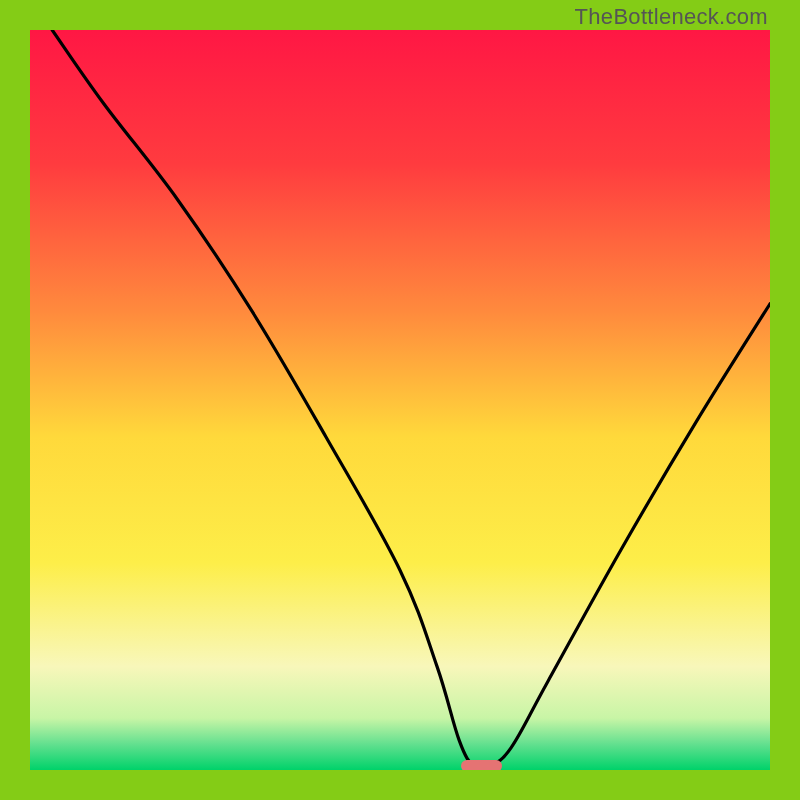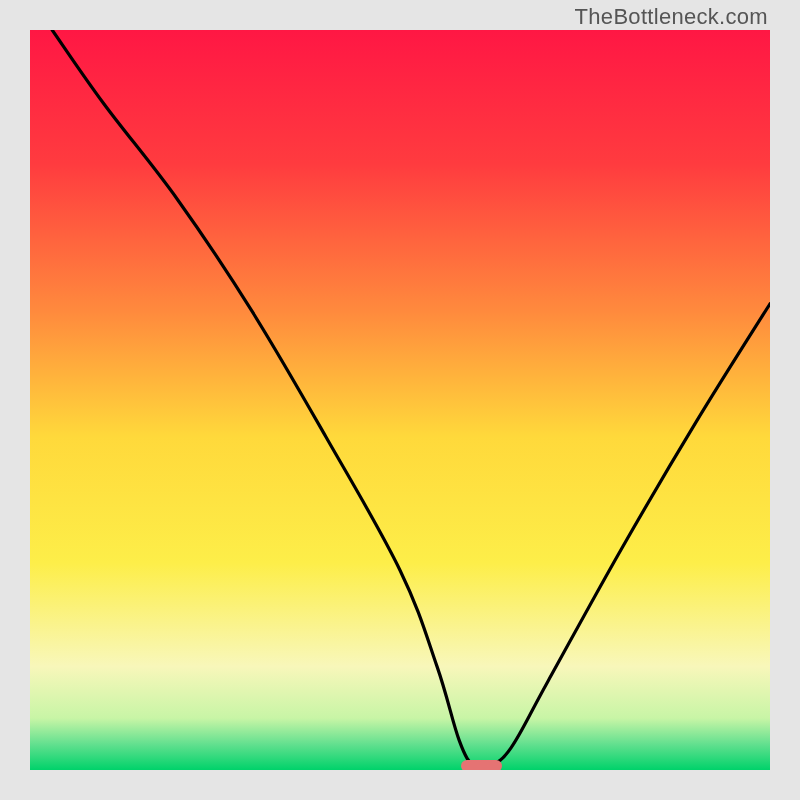--- a/index.html
+++ b/index.html
@@ -8,21 +8,21 @@
     width: 800px;
     height: 800px;
     overflow: hidden;
     background: #000;
     font-family: Arial, Helvetica, sans-serif;
   }
   .outer {
     position: relative;
     width: 800px;
     height: 800px;
-    background: #e5e5e5;
+    background: #84cc16;
   }
   .plot {
     position: absolute;
     left: 30px;
     top: 30px;
     width: 740px;
     height: 740px;
     overflow: hidden;
   }
   .watermark {

